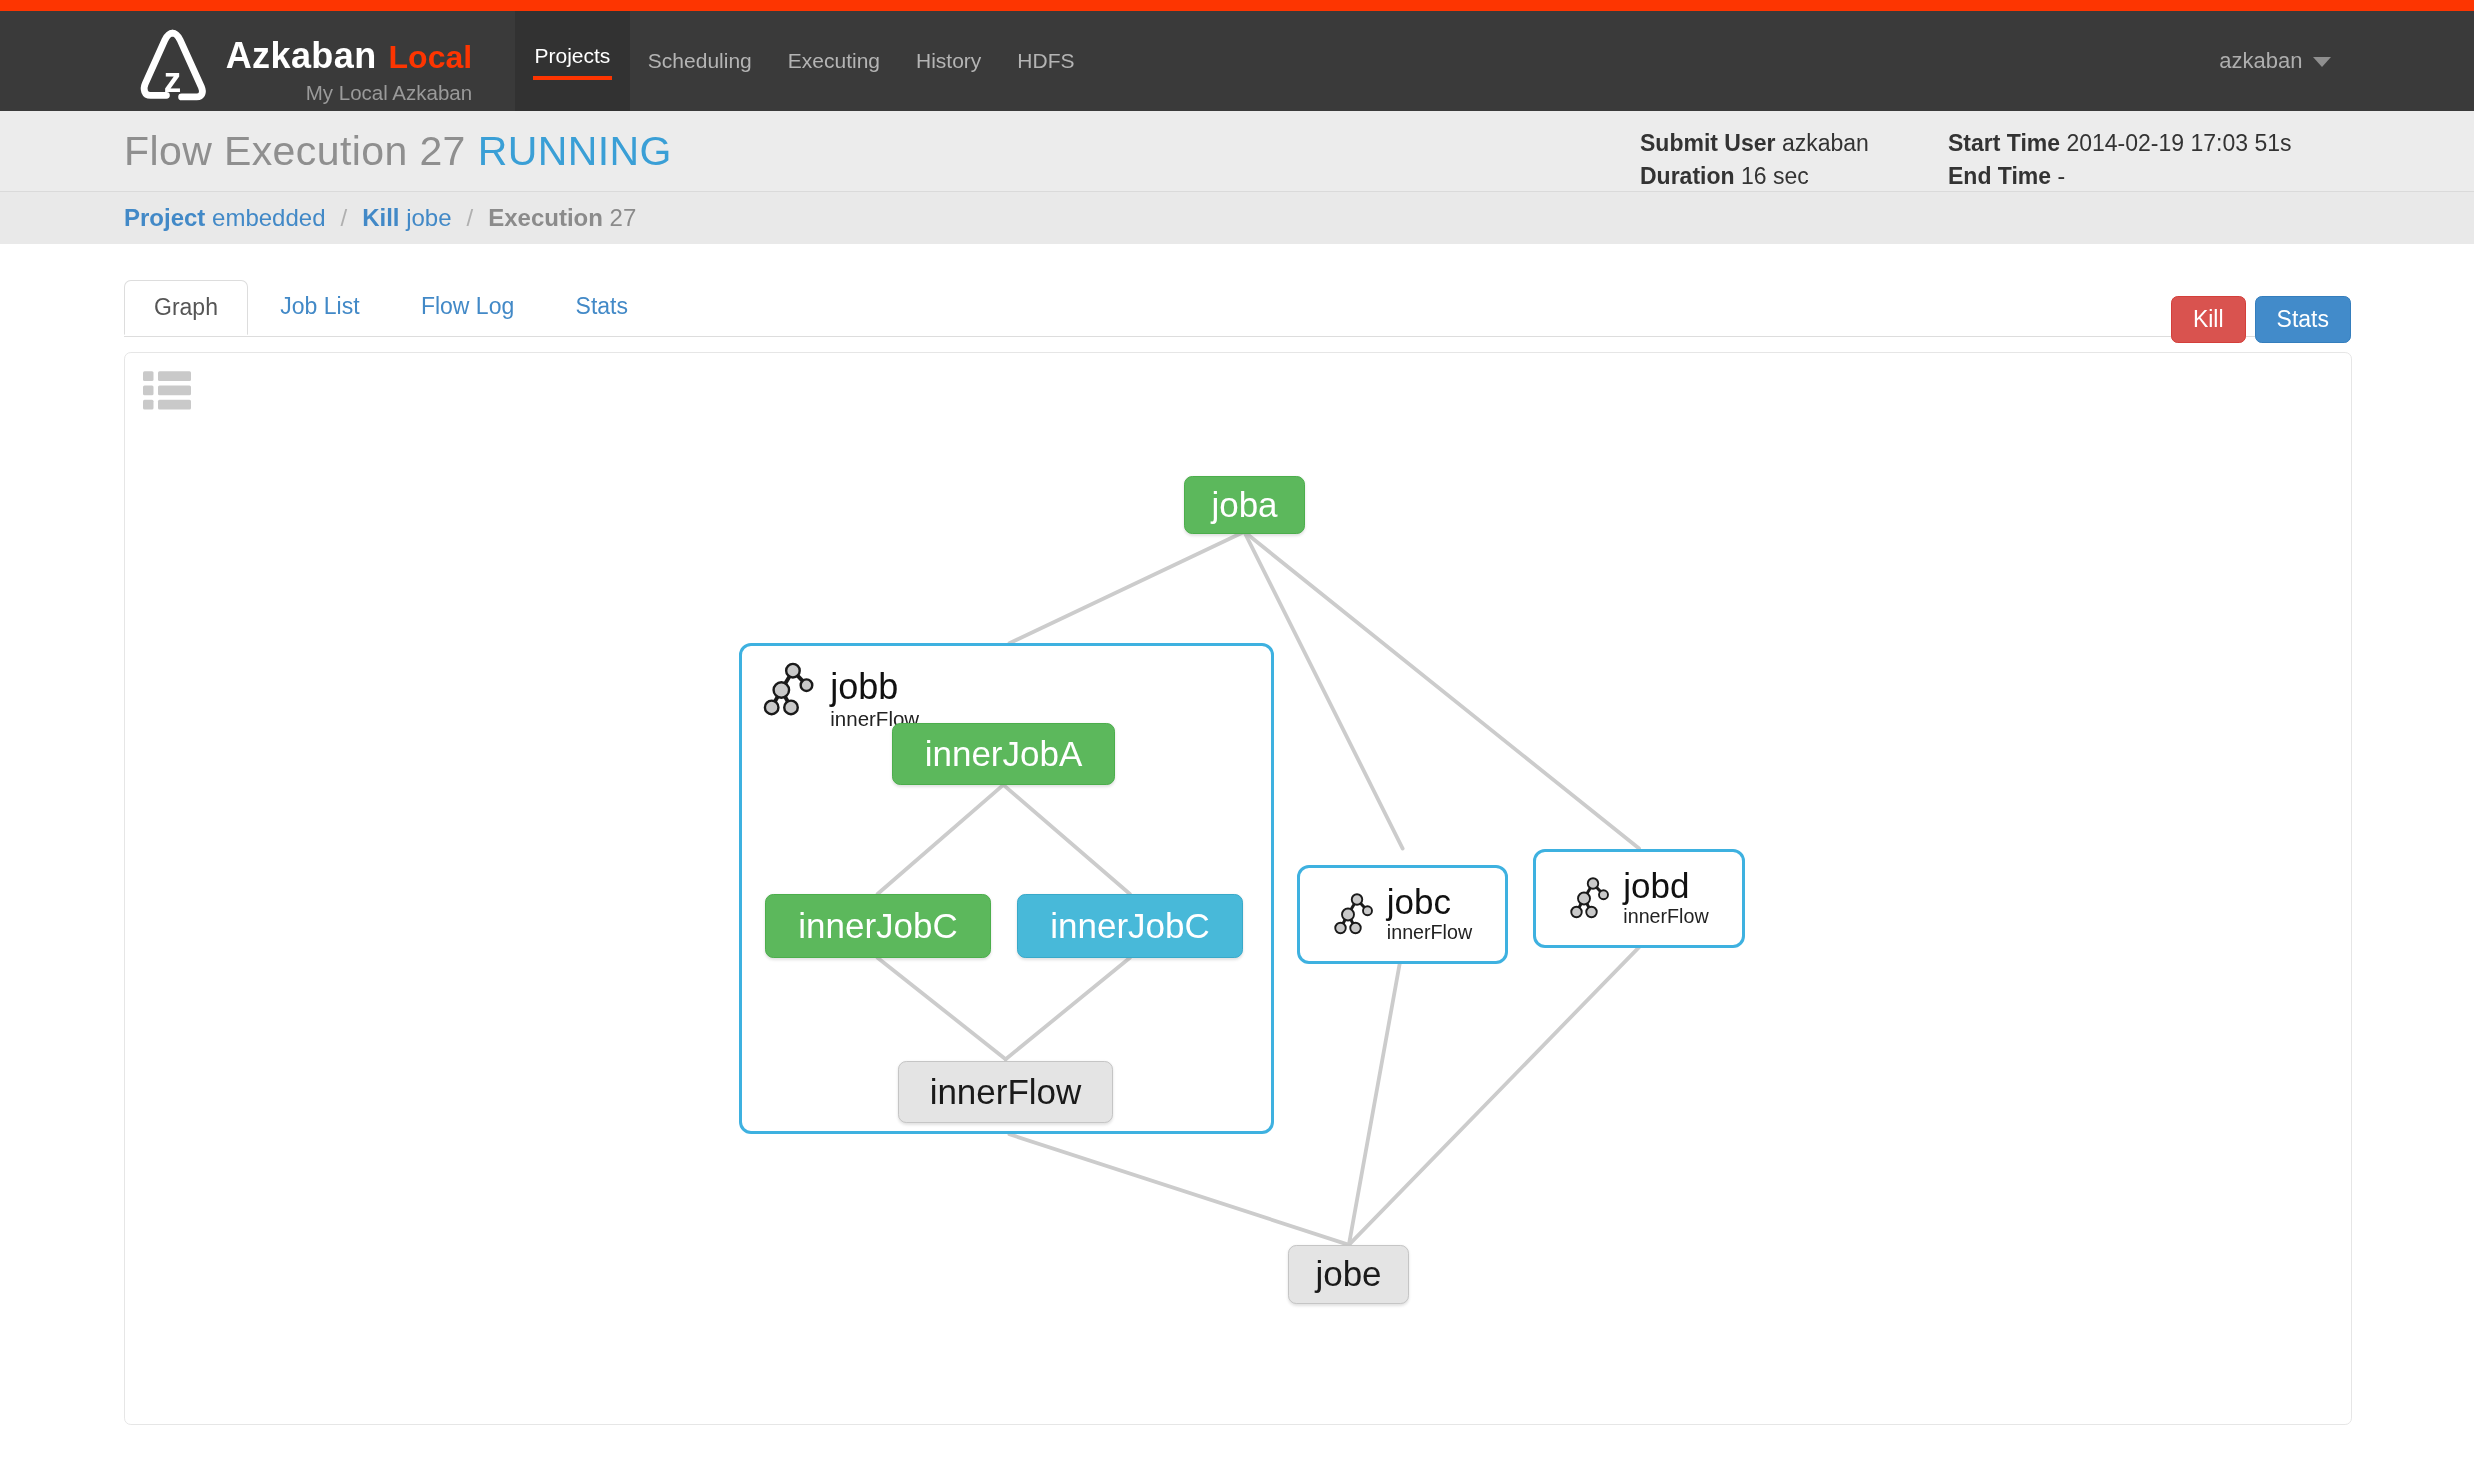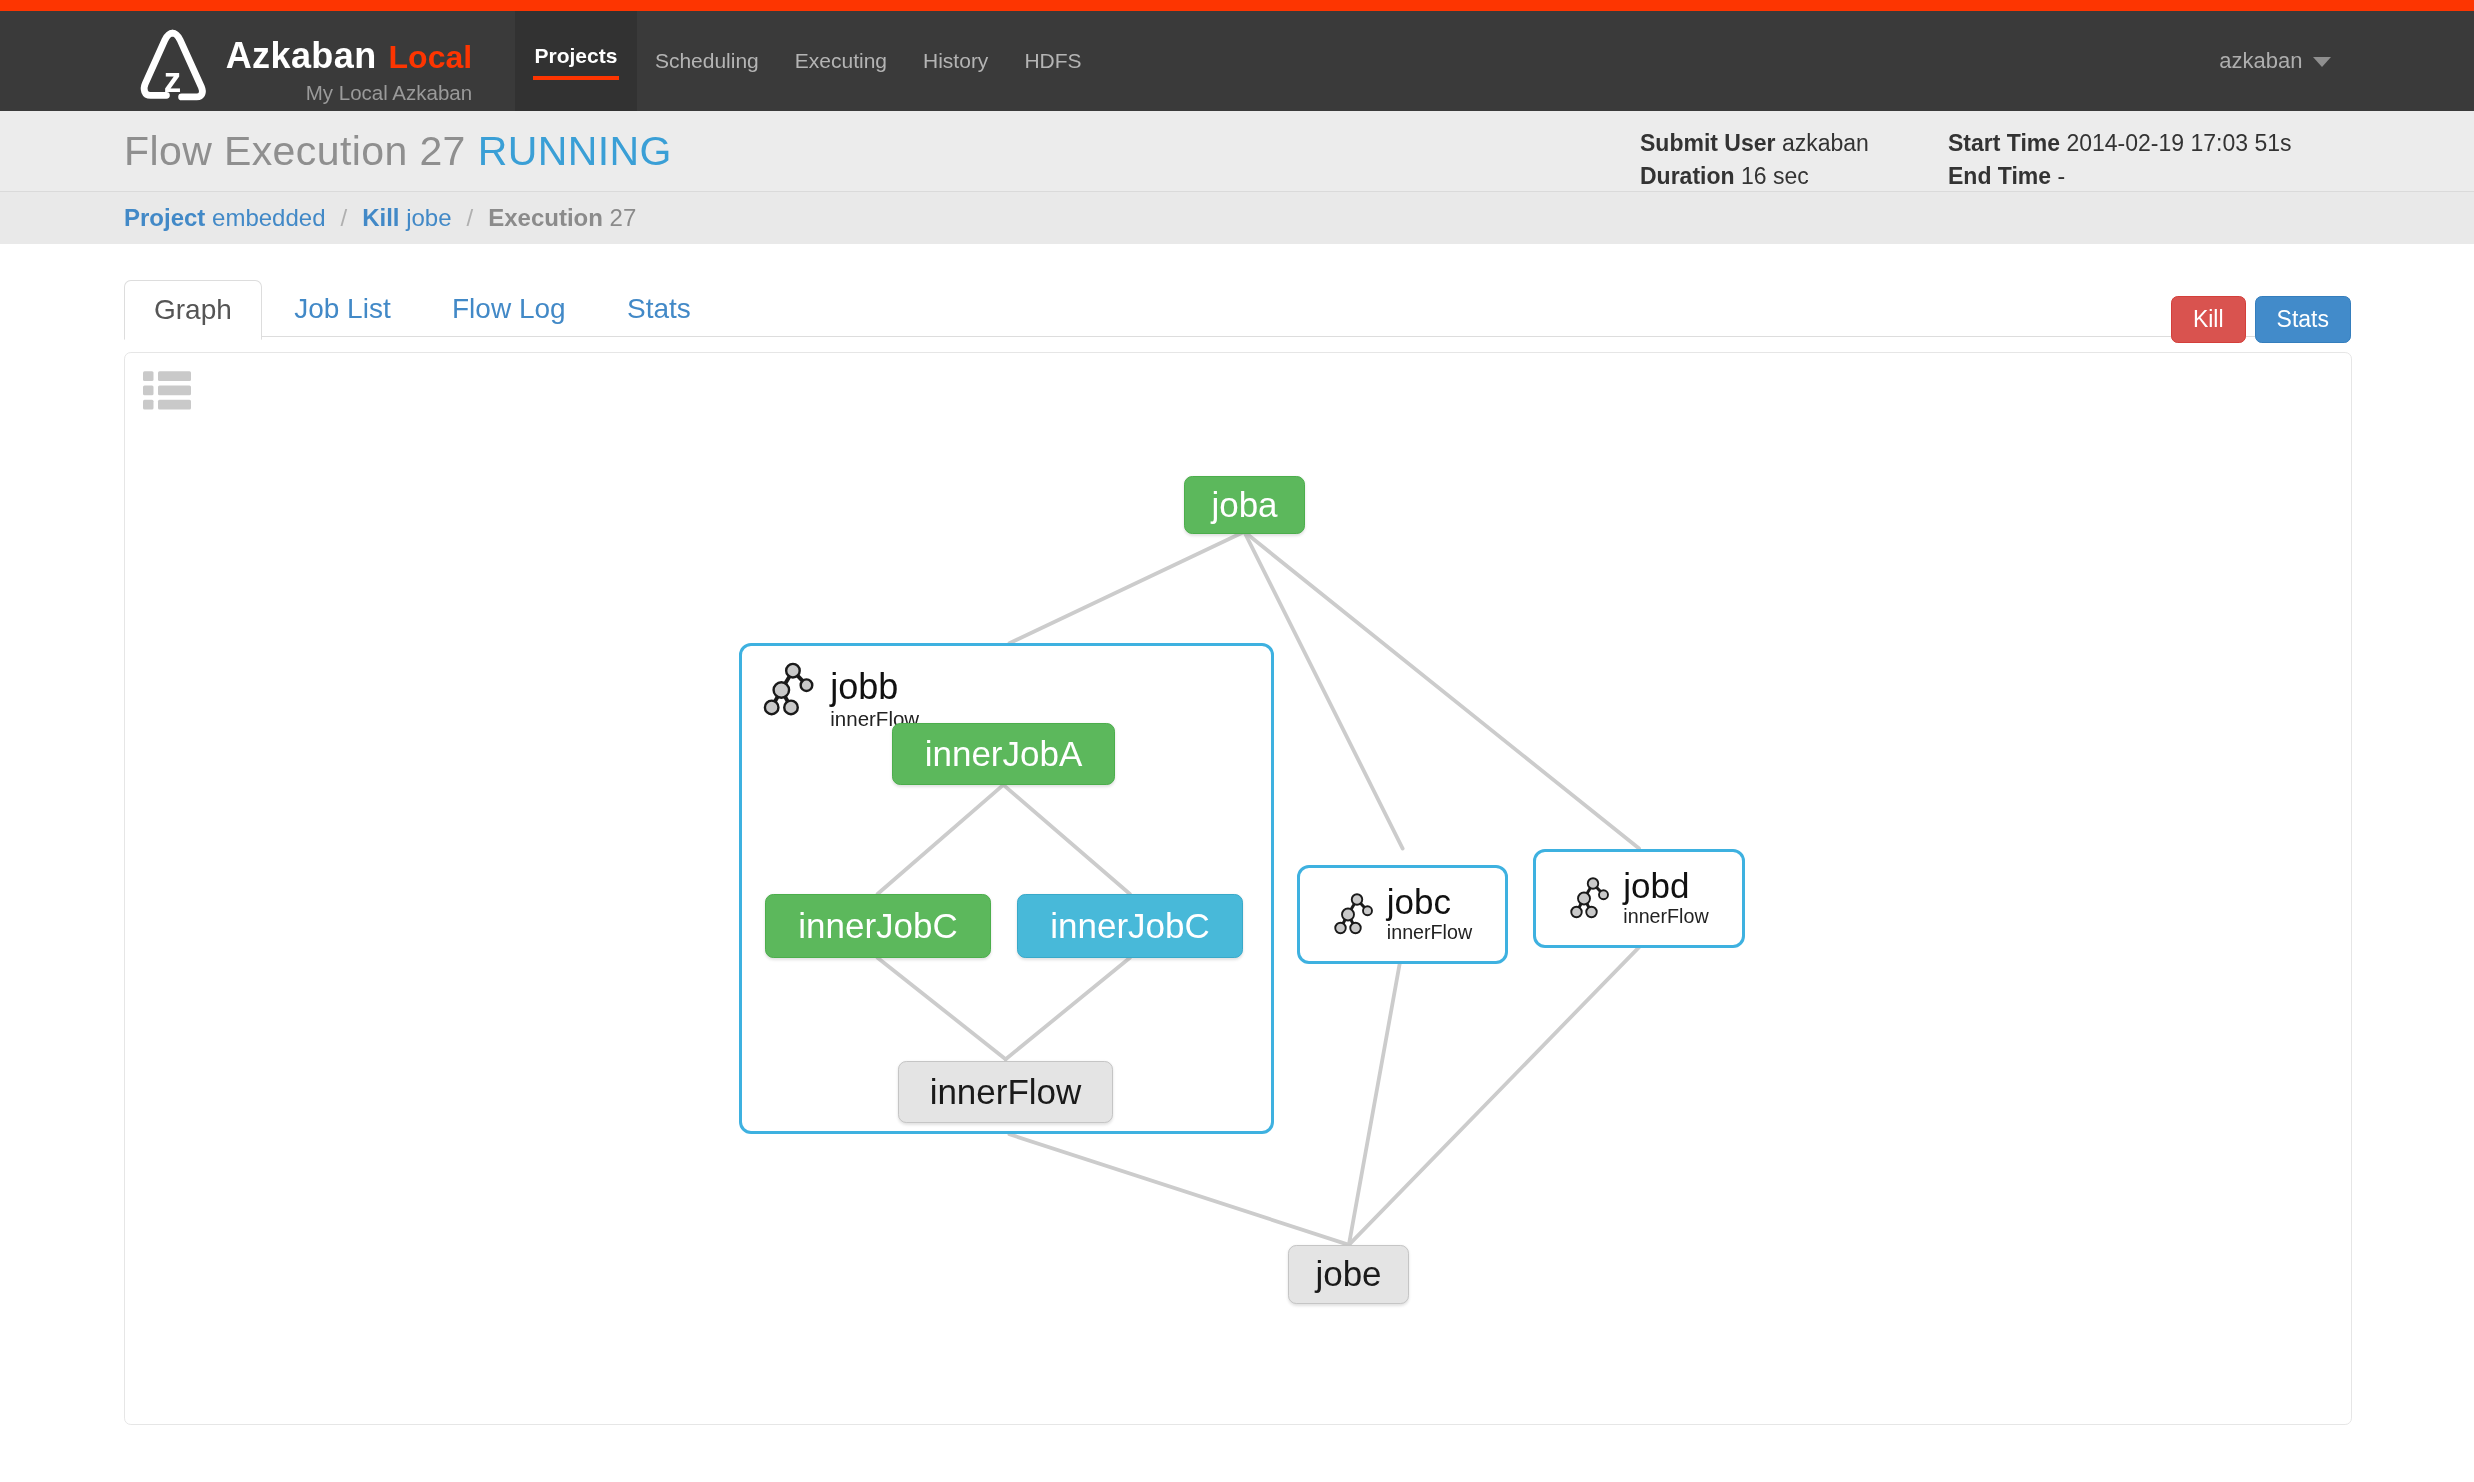--- a/index.html
+++ b/index.html
@@ -13,21 +13,21 @@
   .brand { position:absolute; left:136px; top:6px; display:flex; align-items:flex-start; cursor:pointer; }
   .brand-icon { margin-top:10.6px; }
   .brand-text { margin-left:16.7px; }
   .brand-line1 { display:flex; align-items:baseline; margin-top:18px; }
   .brand-name { color:#fff; font-size:36px; font-weight:700; letter-spacing:0.4px; }
   .brand-suffix { color:#fd3501; font-size:32px; font-weight:700; margin-left:12px; }
   .brand-sub { color:#9a9a9a; font-size:20.5px; text-align:right; margin-top:4.5px; }
 
   .nav-items { position:absolute; left:515px; top:0; height:100px; display:flex; align-items:stretch; }
   .nav-item { display:flex; align-items:center; padding:0 18px; color:#b4b4b4; font-size:21px; cursor:pointer; }
-  .nav-item.active { background:#323232; color:#fff; font-weight:700; }
+  .nav-item.active { background:#323232; color:#fff; font-weight:400; }
   .nav-item.active .nav-label { border-bottom:4.5px solid #fd3501; padding:3px 1.5px 7.6px; }
 
   .user-menu { position:absolute; right:144px; top:0; height:100px; display:flex; align-items:center;
     color:#aeaeae; font-size:22px; cursor:pointer; }
   .caret { width:0; height:0; border-left:9px solid transparent; border-right:9px solid transparent;
     border-top:10.6px solid #8f8f8f; margin-left:10.6px; margin-top:3px; }
 
   
   .page-head { position:relative; height:80px; background:#ececec; }
   .page-title { position:absolute; left:124px; top:50%; transform:translateY(-50%);
@@ -43,21 +43,21 @@
     display:flex; align-items:center; padding-left:124px; font-size:24px; }
   .crumb-link { color:#4289c7; cursor:pointer; }
   .crumb-link b { font-weight:700; }
   .crumb-sep { color:#b0b0b0; margin:0 15px; }
   .crumb-current { color:#8b8b8b; }
   .crumb-current b { font-weight:700; }
 
   
   .main { padding:35px 124px 0; }
   .tabs-row { position:relative; border-bottom:1.5px solid #ddd; height:58px; }
-  .tab { display:inline-block; font-size:28px; padding:13px 29px; color:#4289c7; cursor:pointer; }
+  .tab { display:inline-block; font-size:23px; padding:13px 29px; color:#4289c7; cursor:pointer; }
   .tab.active { background:#fff; color:#555; border:1.5px solid #ddd; border-bottom:1.5px solid #fff;
     border-radius:6.8px 6.8px 0 0; position:relative; top:1.5px; margin-bottom:-1.5px; }
   .tab-buttons { position:absolute; right:0; top:17px; display:flex; gap:9px; }
   .btn { height:47px; font-size:23px; color:#fff; border-radius:6.8px; padding:0 21px;
     display:flex; align-items:center; cursor:pointer; }
   .btn-kill { background:#d9534f; border:1.5px solid #d43f3a; }
   .btn-pause { background:#428bca; border:1.5px solid #357ebd; }
 
   
   .graph-panel { position:relative; margin-top:15px; width:2228px; height:1073px;

